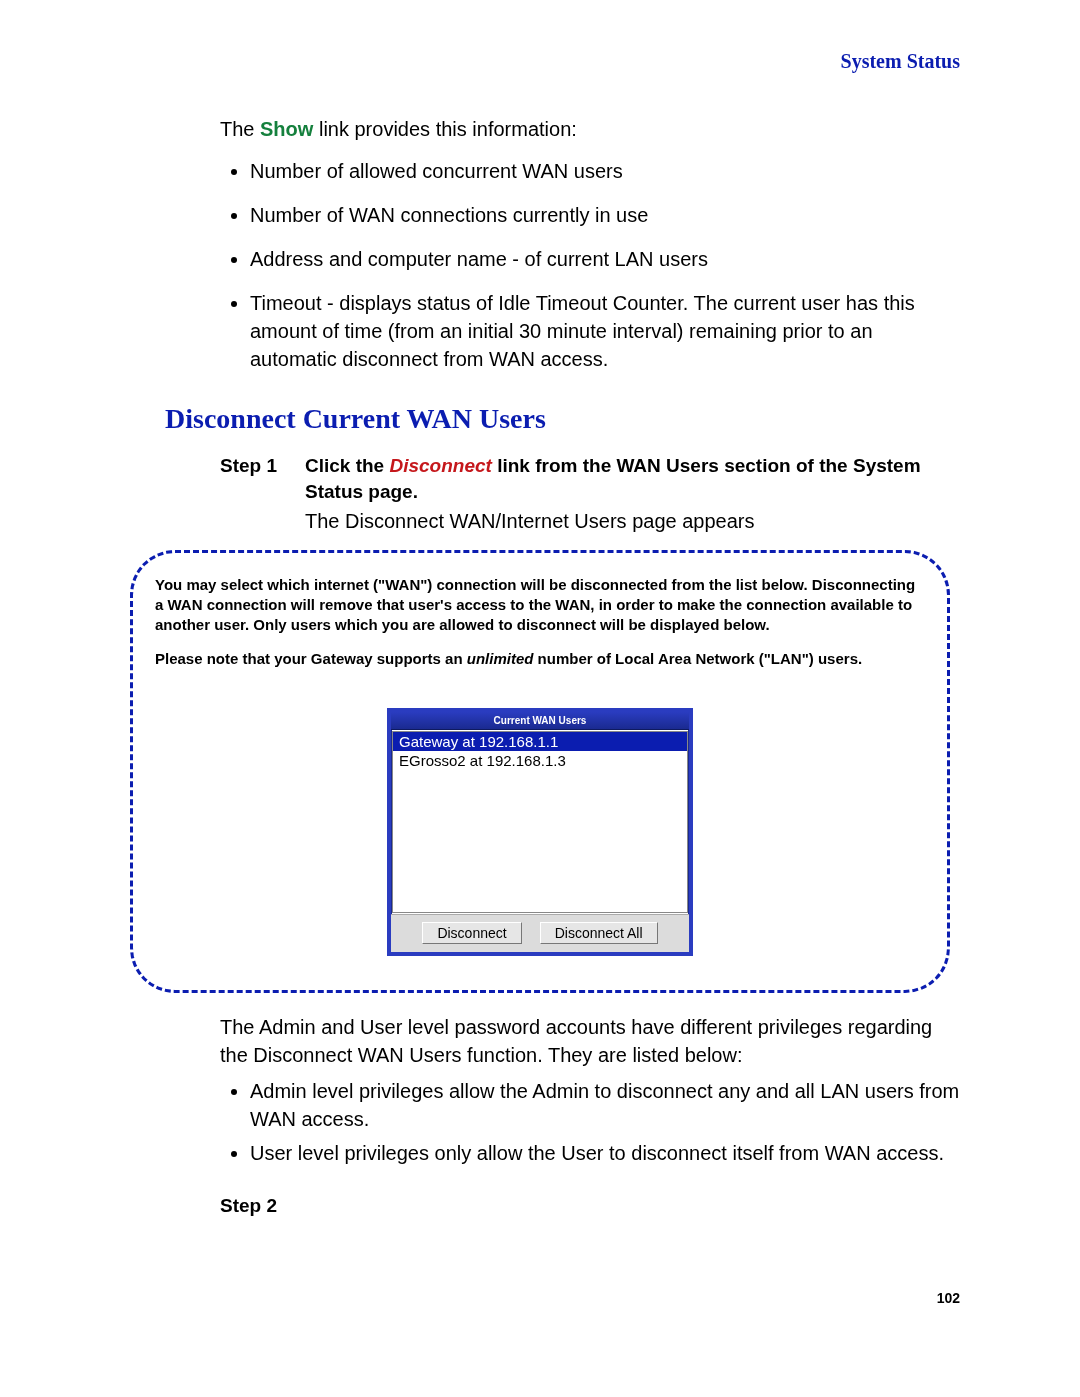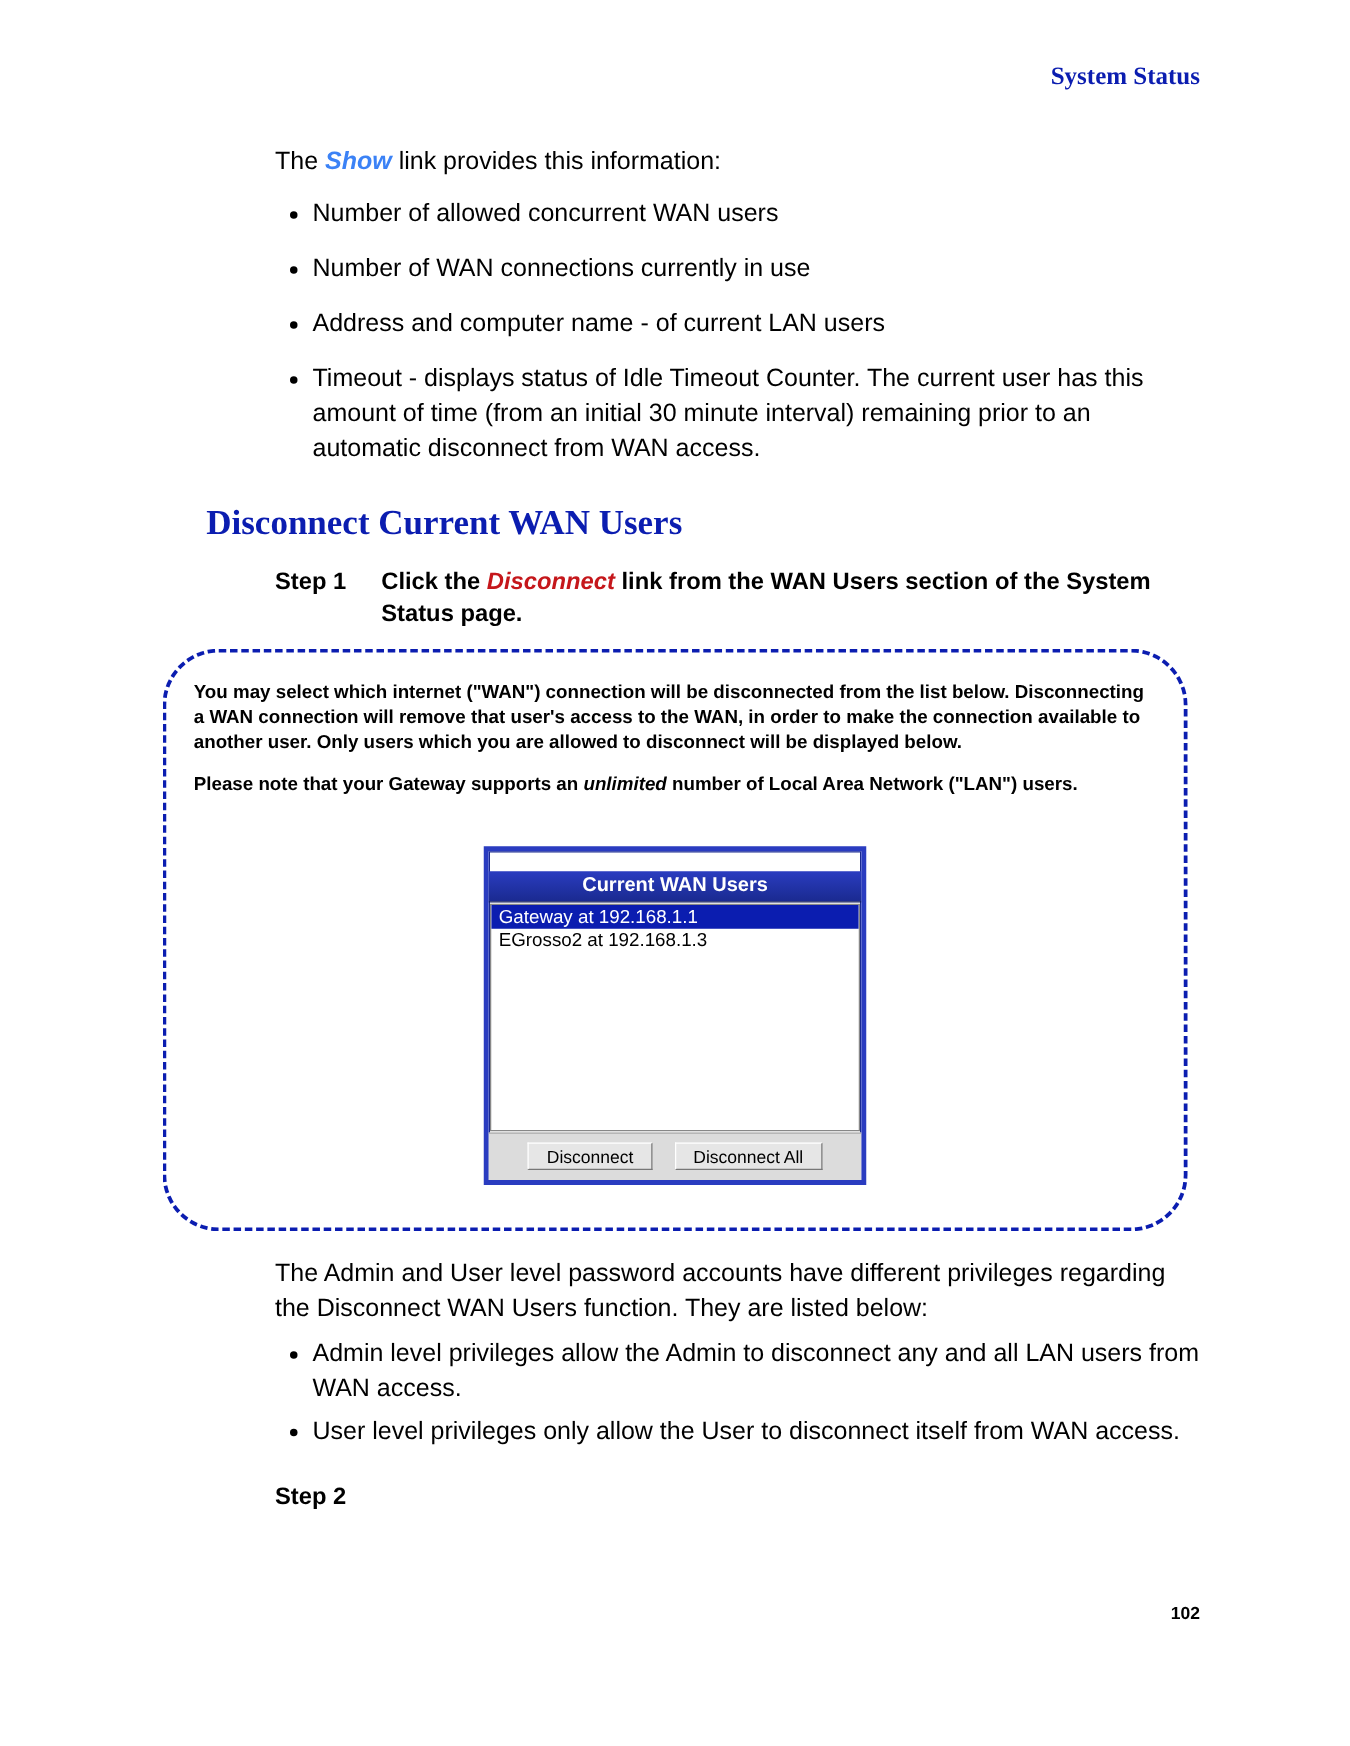--- a/index.html
+++ b/index.html
@@ -22,22 +22,21 @@
     font-weight: bold;
     color: #0b1db0;
     font-size: 20px;
     margin-bottom: 45px;
   }
   .intro-line {
     font-size: 20px;
     margin: 0 0 10px 100px;
   }
   .intro-line .em-red {
-    color: #3b82f6;
-    font-style: italic;
+    color: #15803d;
     font-weight: bold;
   }
   ul.bullets {
     margin: 4px 0 20px 100px;
     padding-left: 30px;
     font-size: 20px;
     line-height: 1.40;
   }
   ul.bullets li {
     margin-bottom: 2px;
@@ -106,24 +105,23 @@
     border: 4px solid #2a3cc0;
     background: #fff;
     box-shadow: 0 0 0 1px #1a2a90 inset;
     font-family: Tahoma, Arial, sans-serif;
   }
   .gateway-title {
     background: linear-gradient(#2a3cc0,#1a2a90);
     color: #fff;
     text-align: center;
     font-weight: bold;
-    font-size: 16px;
+    font-size: 10px;
     padding: 3px 0;
     border-bottom: 1px solid #0e1a60;
-    margin-top: 16px;
   }
   .gateway-list {
     height: 180px;
     overflow-y: auto;
     border: 1px solid #888;
     margin: 1px;
     background: #fff;
     font-size: 15px;
   }
   .gateway-item {
@@ -195,20 +193,21 @@
   <h2 class="section-heading">Disconnect Current WAN Users</h2>
 
 
   <div class="step-block">
     <div class="step-row">
       <div class="step-label">Step 1</div>
       <div class="step-instruction">
         <span>Click the </span><span class="em-red">Disconnect</span><span> link from the WAN Users section of the System Status page.</span>
       </div>
     </div>
+    <div class="step-substatement">The Disconnect WAN/Internet Users page appears</div>
   </div>
 
   <div class="callout">
     <div class="callout-text">You may select which internet ("WAN") connection will be disconnected from the list below. Disconnecting a WAN connection will remove that user's access to the WAN, in order to make the connection available to another user. Only users which you are allowed to disconnect will be displayed below.</div>
     <div class="callout-text callout-note">
       <span>Please note that your Gateway supports an </span><span class="em-it">unlimited</span><span> number of Local Area Network ("LAN") users.</span>
     </div>
 
     <div class="gateway-box">
       <div class="gateway-title">Current WAN Users</div>

